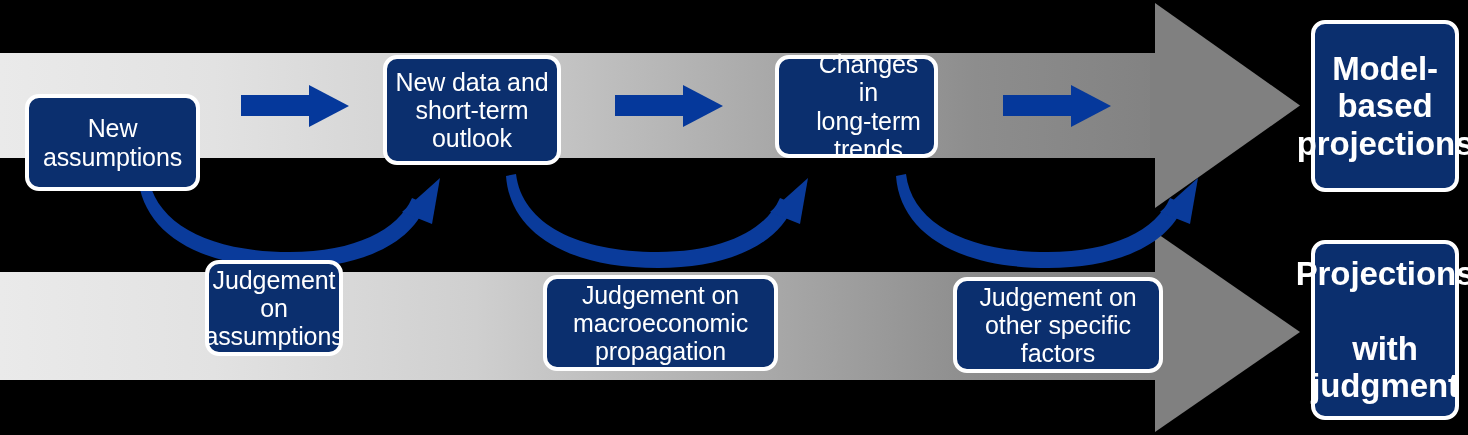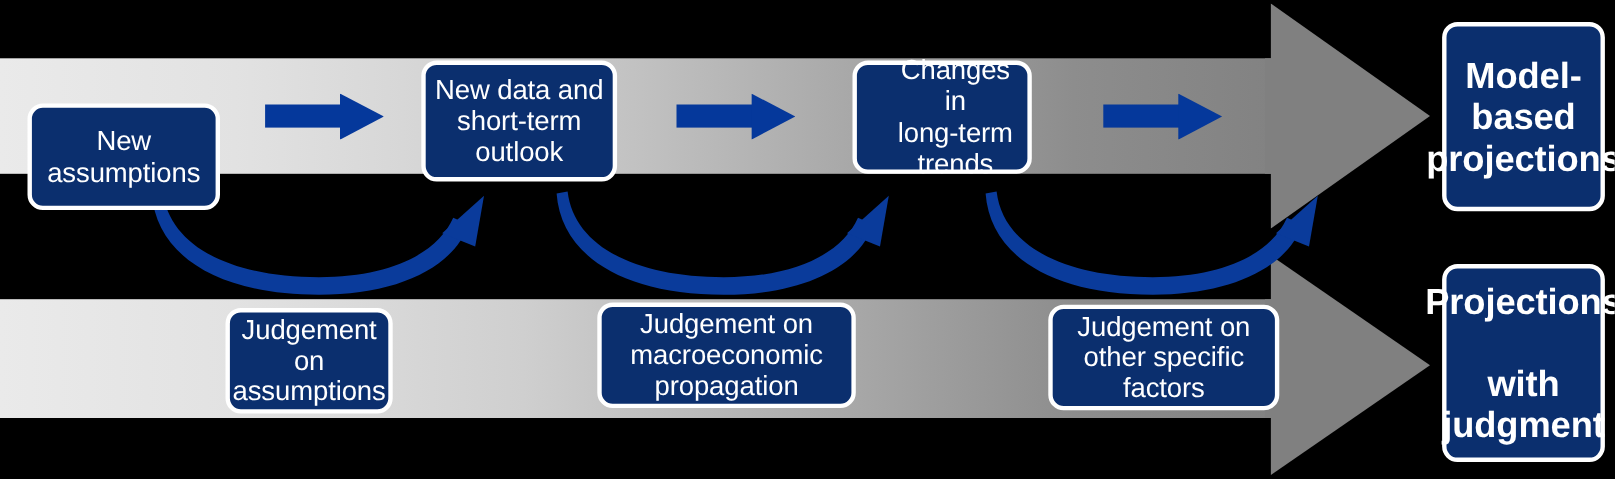--- a/index.html
+++ b/index.html
@@ -138,21 +138,21 @@
   </div>
 
   <div class="box t-top" style="left:775px; top:55px; width:163px; height:103px;padding-left:24px;">
     <span>Changes in<br>long-term<br>trends</span>
   </div>
 
   <div class="box t-right" style="left:1311px; top:20px; width:148px; height:172px;">
     <span>Model-<br>based<br>projections</span>
   </div>
 
-  <div class="box t-bottom" style="left:205px; top:280px; width:152px; height:96px;">
+  <div class="box t-bottom" style="left:205px; top:260px; width:138px; height:96px;">
     <span>Judgement<br>on<br>assumptions</span>
   </div>
 
   <div class="box t-bottom" style="left:543px; top:275px; width:235px; height:96px;">
     <span>Judgement on<br>macroeconomic<br>propagation</span>
   </div>
 
   <div class="box t-bottom" style="left:953px; top:277px; width:210px; height:96px;">
     <span>Judgement on<br>other specific<br>factors</span>
   </div>

